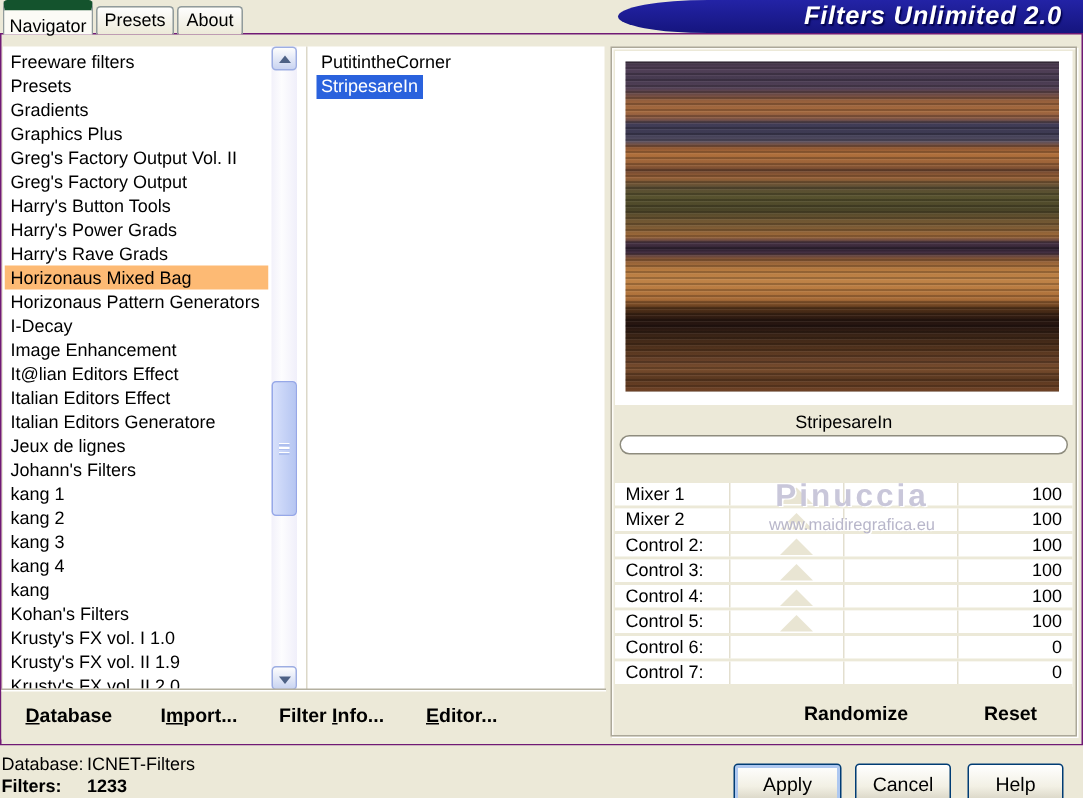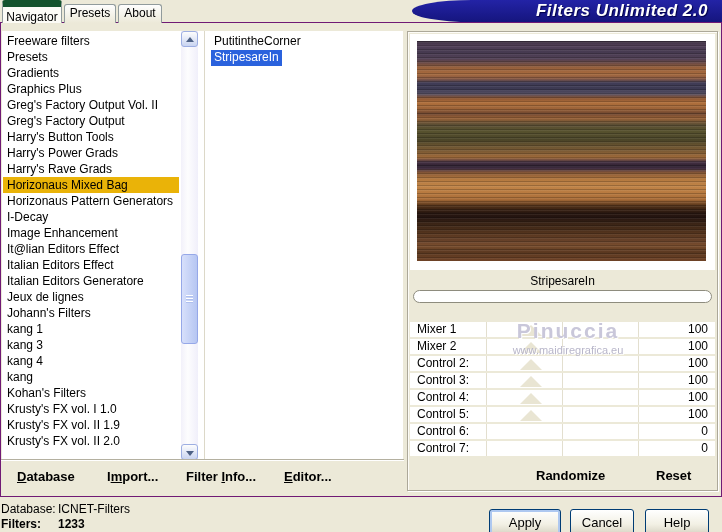--- a/index.html
+++ b/index.html
@@ -28,21 +28,21 @@
 
   
   .page { position:absolute; left:0; top:22px; width:722px; height:475px;
           background:#ece9d8; border:1px solid #701a75; }
   .listbg { position:absolute; left:1px; top:8px; width:401px; height:429px; background:#fff; }
   .vsep { position:absolute; left:203px; top:8px; width:1px; height:429px; background:#dcd8c8; }
 
   
   .cat-list { position:absolute; left:2px; top:10px; width:176px; height:426px; overflow:hidden; }
   .cat-item { height:16px; line-height:16px; padding-left:4px; white-space:nowrap; }
-  .cat-item.hl { background:#eab308; }
+  .cat-item.hl { background:#fdba74; }
 
   
   .filter-list { position:absolute; left:210px; top:11px; width:190px; }
   .fl-item { height:16px; line-height:15px; padding:0 3px; display:table; white-space:nowrap; }
   .fl-item.sel { background:#2a62dd; color:#fff; }
 
   
   .vscroll { position:absolute; left:180px; top:8px; width:17px; height:429px;
              background:linear-gradient(to right,#f2f1fa,#fdfdfe 40%,#f0effa); }
   .sb-btn { position:absolute; left:0; width:17px; height:16px;
@@ -158,20 +158,21 @@
       <div class="cat-item hl">Horizonaus Mixed Bag</div>
       <div class="cat-item">Horizonaus Pattern Generators</div>
       <div class="cat-item">I-Decay</div>
       <div class="cat-item">Image Enhancement</div>
       <div class="cat-item">It@lian Editors Effect</div>
       <div class="cat-item">Italian Editors Effect</div>
       <div class="cat-item">Italian Editors Generatore</div>
       <div class="cat-item">Jeux de lignes</div>
       <div class="cat-item">Johann's Filters</div>
       <div class="cat-item">kang 1</div>
+      <div class="cat-item">kang 2</div>
       <div class="cat-item">kang 3</div>
       <div class="cat-item">kang 4</div>
       <div class="cat-item">kang</div>
       <div class="cat-item">Kohan's Filters</div>
       <div class="cat-item">Krusty's FX vol. I 1.0</div>
       <div class="cat-item">Krusty's FX vol. II 1.9</div>
       <div class="cat-item">Krusty's FX vol. II 2.0</div>
     </div>
 
     <div class="vscroll">

